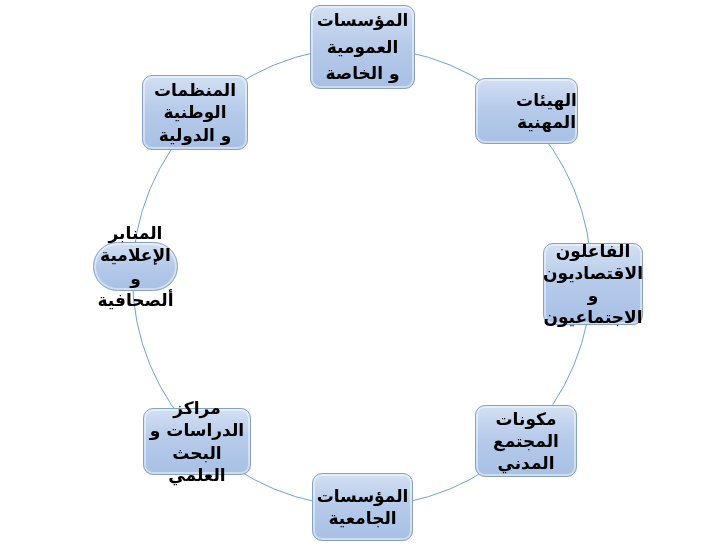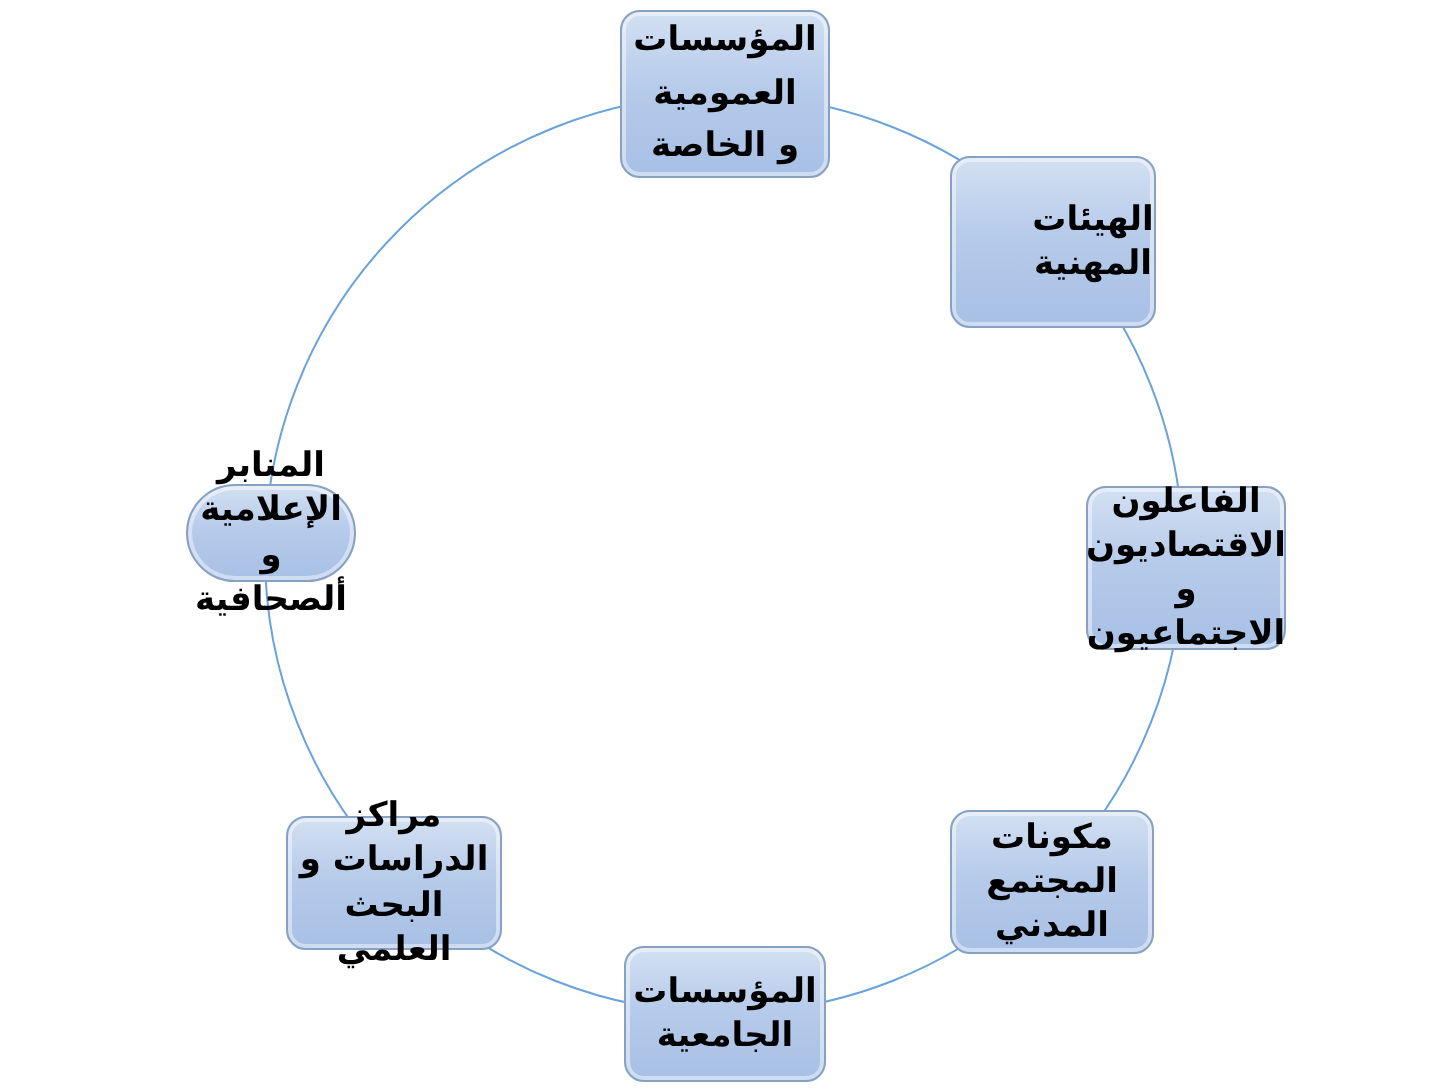--- a/index.html
+++ b/index.html
@@ -36,21 +36,21 @@
     text-align: center;
     direction: rtl;
     color: #000000;
     font-weight: bold;
     font-size: 17px;
     line-height: 1.3;
   }
   .node .label { white-space: pre-line; }
   .n-top          { left: 310px; top:   5px; width: 105px; height: 84px; }
   .n-top .label   { line-height: 1.55; }
-  .n-top-right    { left: 475px; top:  78px; width: 103px; height: 86px; padding-left: 40px; }
+  .n-top-right    { left: 475px; top:  78px; width: 103px; height: 66px; padding-left: 40px; }
   .n-right        { left: 543px; top: 243px; width: 100px; height: 82px; }
   .n-bottom-right { left: 475px; top: 405px; width: 102px; height: 72px; }
   .n-bottom       { left: 312px; top: 473px; width: 101px; height: 68px; }
   .n-bottom-left  { left: 143px; top: 408px; width: 108px; height: 67px; }
   .n-left         { left:  93px; top: 242px; width:  85px; height: 49px; border-radius: 25px; }
   .n-top-left     { left: 142px; top:  75px; width: 106px; height: 75px; }
 </style>
 </head>
 <body>
 
@@ -90,14 +90,19 @@
 الدراسات و
 البحث العلمي</span>
   </div>
 
   <div class="node n-left">
     <span class="label">المنابر
 الإعلامية و
 ألصحافية</span>
   </div>
 
+  <div class="node n-top-left">
+    <span class="label">المنظمات
+الوطنية
+و الدولية</span>
+  </div>
 
 </div>
 
 </body></html>

